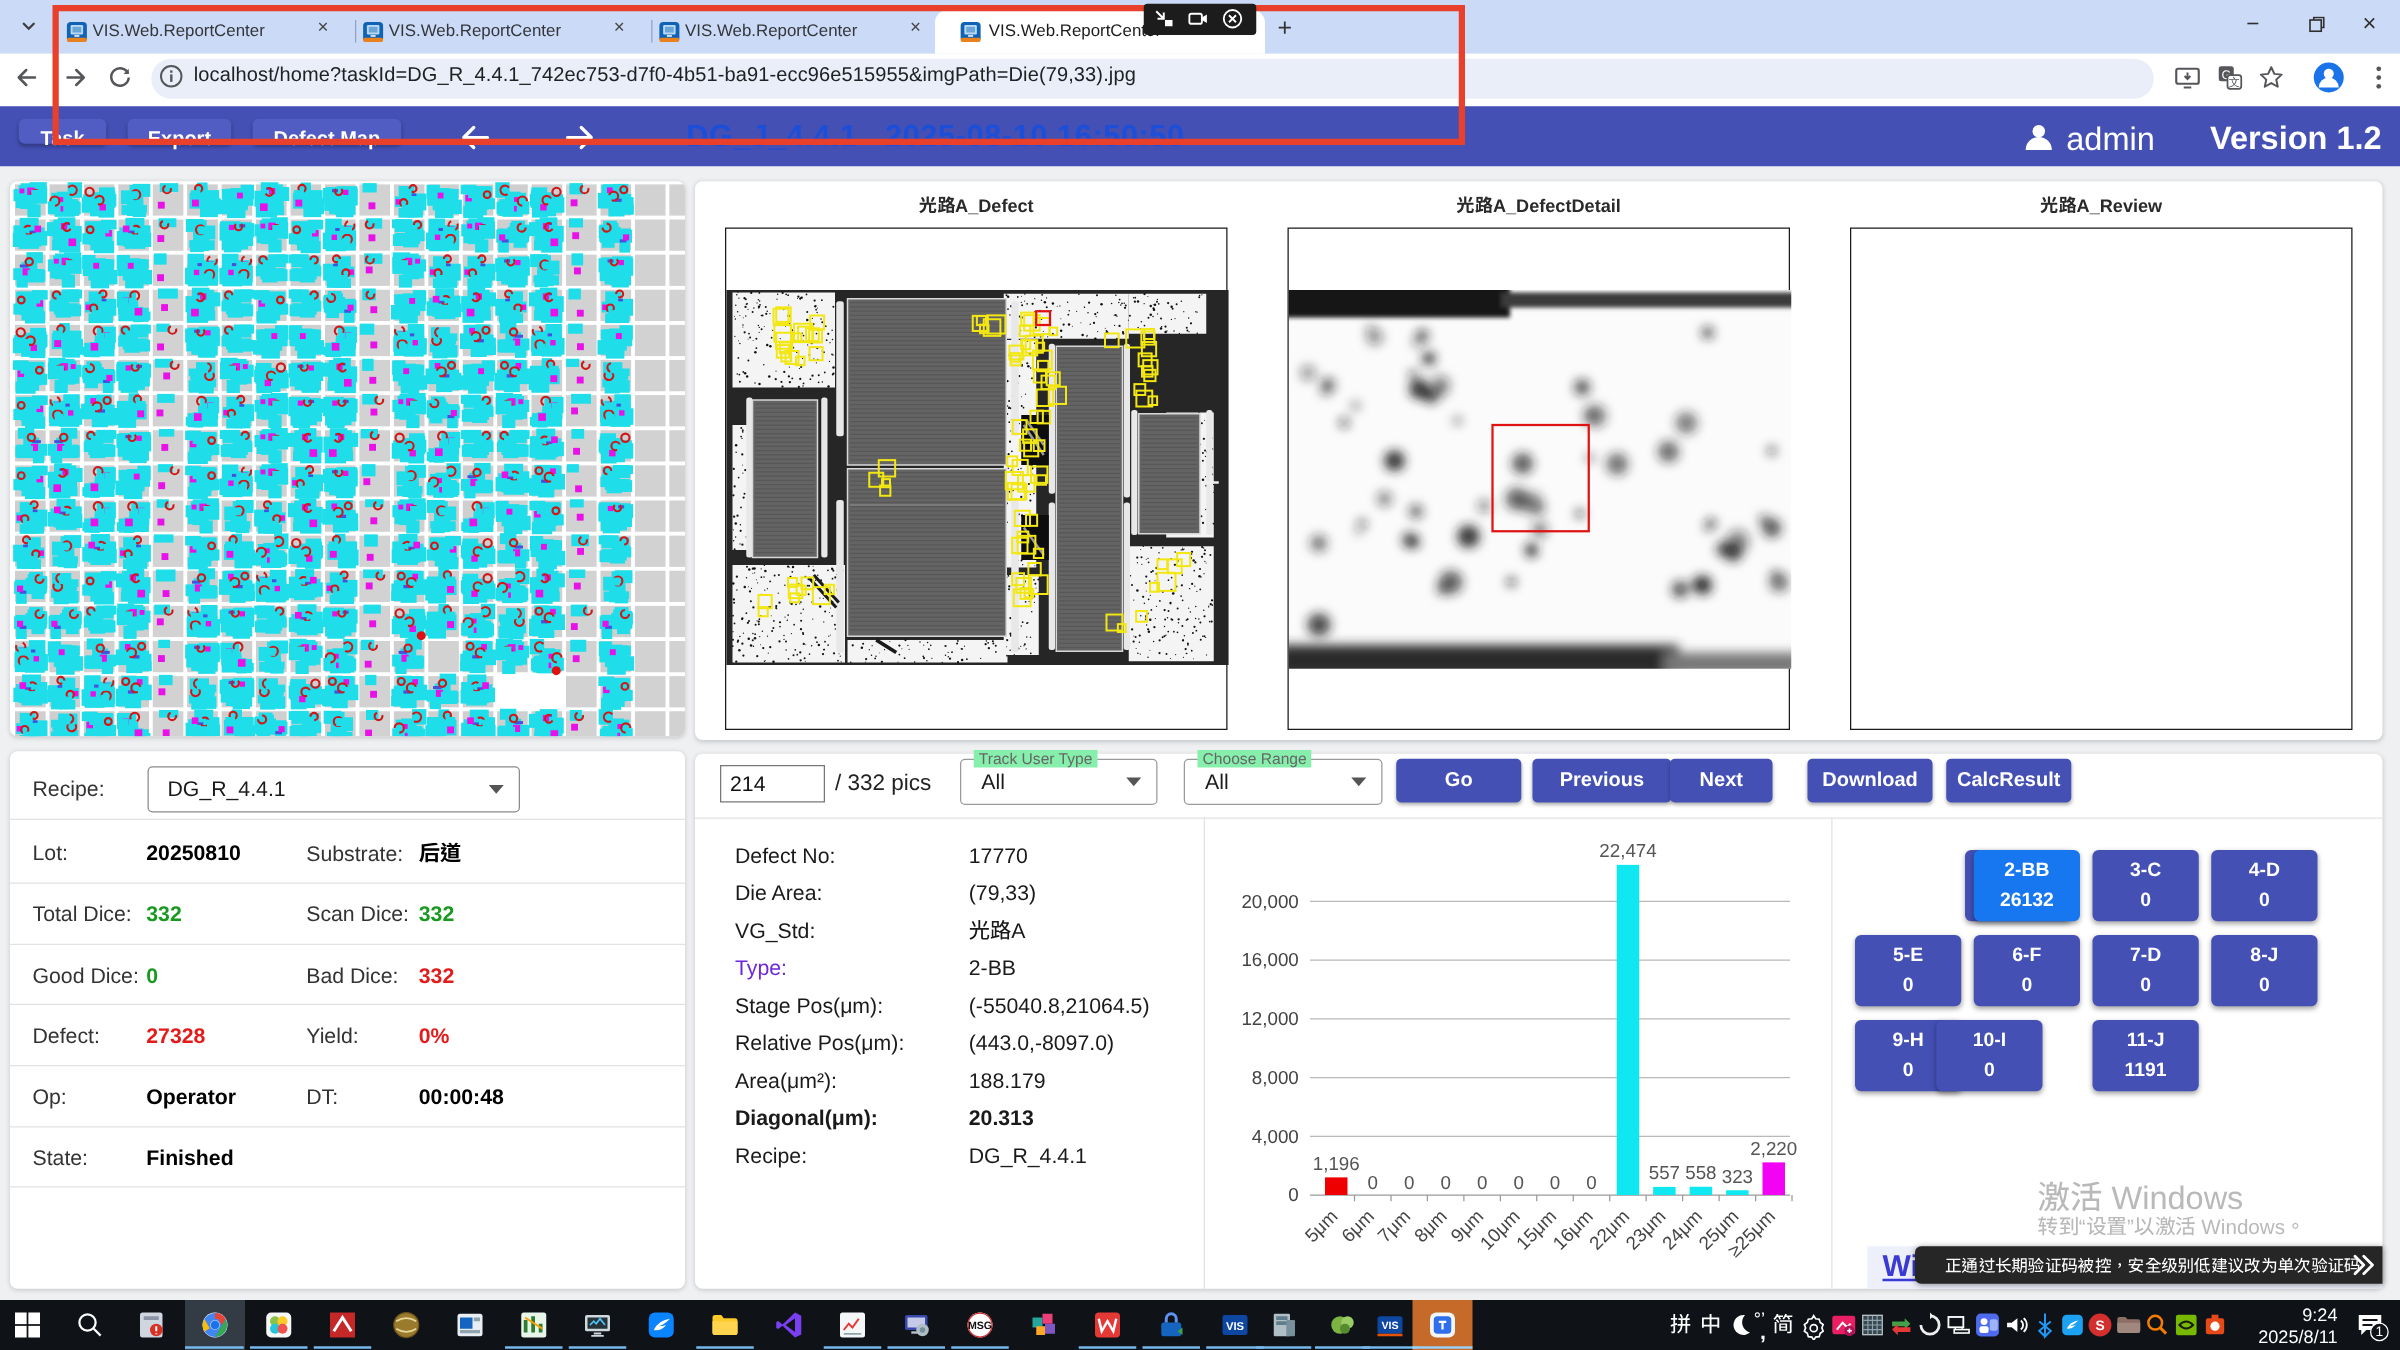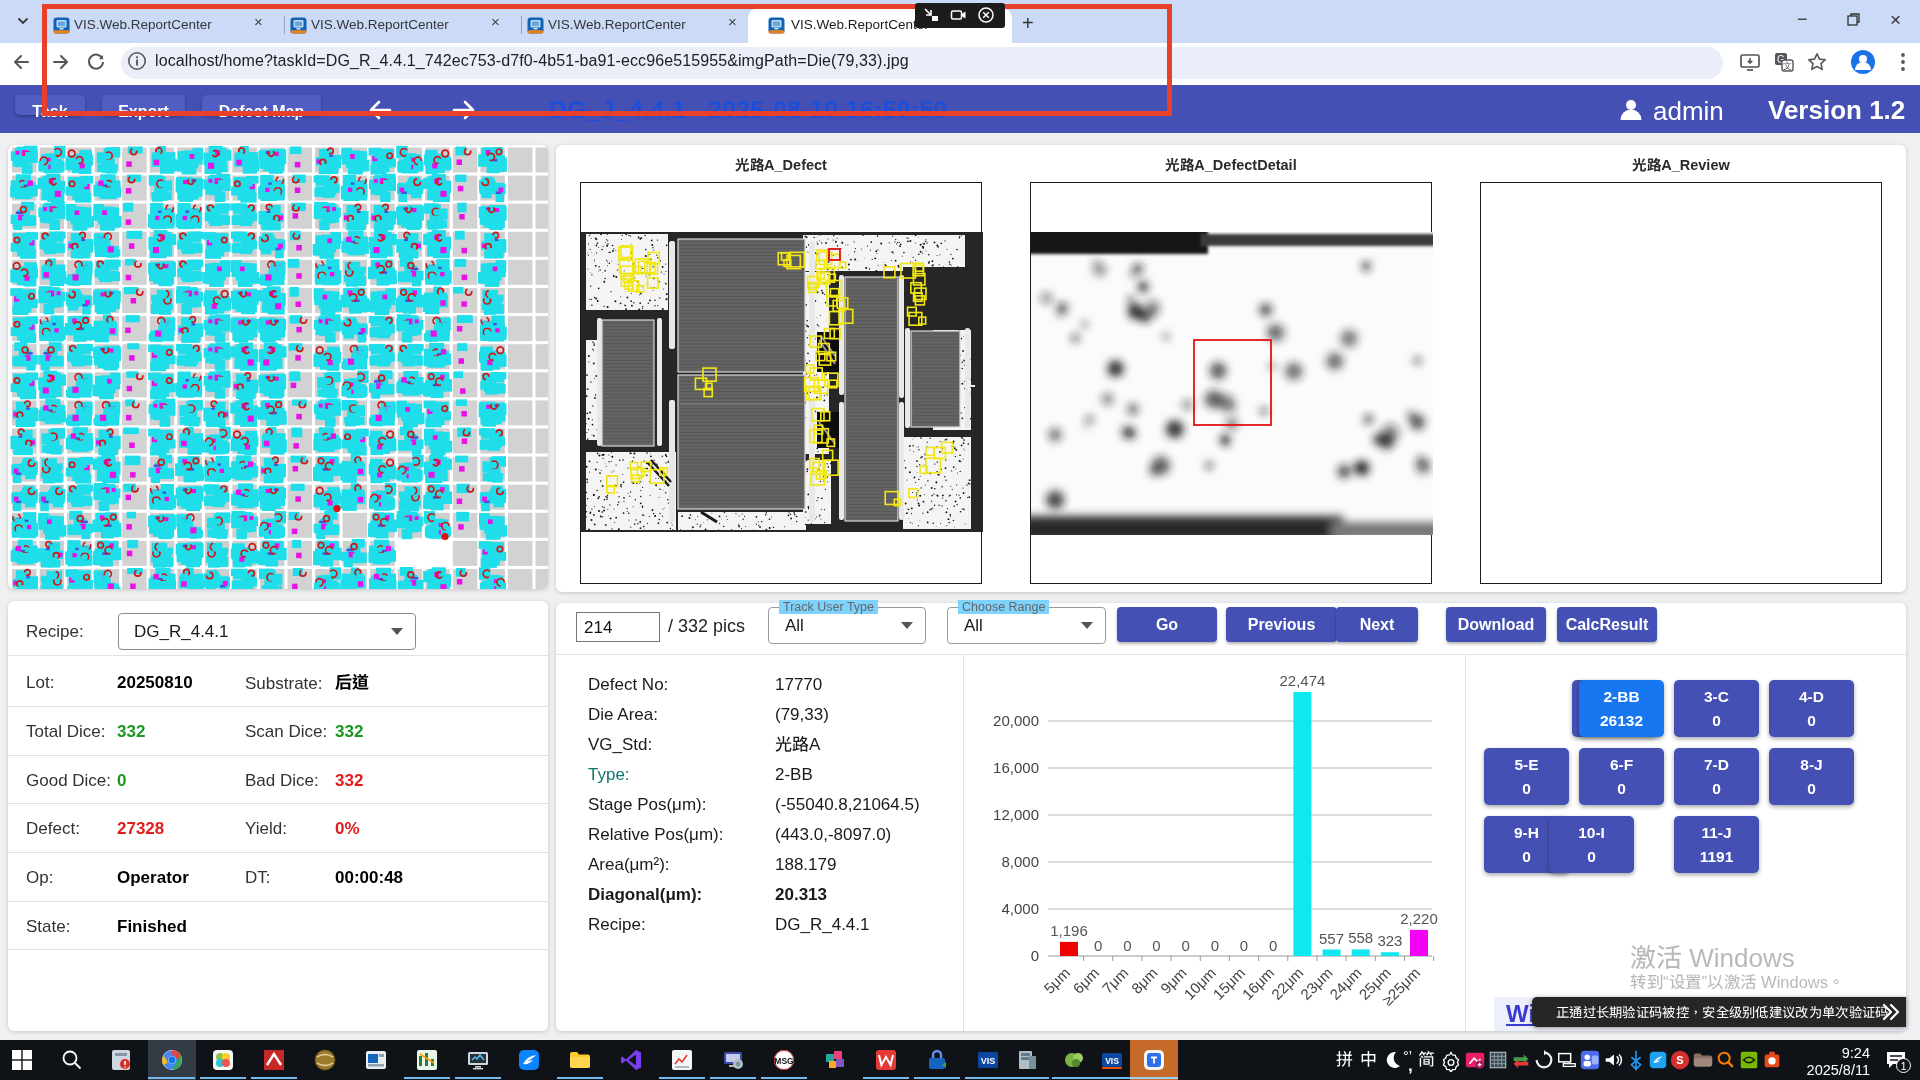--- a/index.html
+++ b/index.html
@@ -23,21 +23,21 @@
 
 .lab{color:#333;font-size:17px}
 .val{font-size:17px}
 .b{font-weight:bold}
 .green{color:#18991f;font-weight:bold}
 .red{color:#e31b1b;font-weight:bold}
 .hdiv{position:absolute;height:1px;background:#e2e2e2}
 .vdiv{position:absolute;width:1px;background:#e2e2e2}
 
 .fieldset{position:absolute;border:1px solid #9a9a9a;border-radius:4px;height:37px}
-.fieldset .lg{position:absolute;top:-8px;left:10px;background:#7dd3fc;padding:0 4px;font-size:12.5px;color:#666}
+.fieldset .lg{position:absolute;top:-8px;left:10px;background:#86efac;padding:0 4px;font-size:12.5px;color:#666}
 .fieldset .vv{position:absolute;left:16px;top:8px;font-size:17px;color:#1a1a1a}
 .fieldset .ar{position:absolute;right:12px;top:14px;width:0;height:0;border-left:6px solid transparent;border-right:6px solid transparent;border-top:7px solid #555}
 .pbtn{position:absolute;top:607px;height:35px;background:#4450b4;border-radius:4px;color:#fff;font-weight:bold;font-size:16px;text-align:center;box-shadow:0 2px 3px rgba(0,0,0,.3)}
 .pbtn span{line-height:35px}
 
 .tbtn{position:absolute;width:85px;height:57px;background:#4450b4;border-radius:5px;color:#fff;font-weight:bold;font-size:15.5px;text-align:center;box-shadow:0 2px 4px rgba(0,0,0,.35)}
 .tbtn div{line-height:24px;margin-top:5px}
 .tbtn div+div{margin-top:0}
 
 #taskbar{position:absolute;left:0;top:1040px;width:1920px;height:40px;background:#0f1318}
@@ -2460,21 +2460,21 @@
 <div class="abs " style="left:588px;top:675px;font-size:17px;color:#1a1a1a">Defect No:</div>
 <div class="abs " style="left:775px;top:675px;font-size:17px;color:#1a1a1a">17770</div>
 <div class="abs " style="left:588px;top:705px;font-size:17px;color:#1a1a1a">Die Area:</div>
 <div class="abs " style="left:775px;top:705px;font-size:17px;color:#1a1a1a">(79,33)</div>
 <div class="abs " style="left:588px;top:735px;font-size:17px;color:#1a1a1a">VG_Std:</div>
 <div class="abs " style="left:775px;top:735px;font-size:17px;color:#1a1a1a"><svg class="ck">
       <use href="#c5149"></use>
     </svg><svg class="ck">
       <use href="#c8DEF"></use>
     </svg>A</div>
-<div class="abs " style="left:588px;top:765px;font-size:17px;color:#0f766e">Type:</div>
+<div class="abs " style="left:588px;top:765px;font-size:17px;color:#6d28d9">Type:</div>
 <div class="abs " style="left:775px;top:765px;font-size:17px;color:#1a1a1a">2-BB</div>
 <div class="abs " style="left:588px;top:795px;font-size:17px;color:#1a1a1a">Stage Pos(μm):</div>
 <div class="abs " style="left:775px;top:795px;font-size:17px;color:#1a1a1a">(-55040.8,21064.5)</div>
 <div class="abs " style="left:588px;top:825px;font-size:17px;color:#1a1a1a">Relative Pos(μm):</div>
 <div class="abs " style="left:775px;top:825px;font-size:17px;color:#1a1a1a">(443.0,-8097.0)</div>
 <div class="abs " style="left:588px;top:855px;font-size:17px;color:#1a1a1a">Area(μm²):</div>
 <div class="abs " style="left:775px;top:855px;font-size:17px;color:#1a1a1a">188.179</div>
 <div class="abs b" style="left:588px;top:885px;font-size:17px;color:#1a1a1a">Diagonal(μm):</div>
 <div class="abs b" style="left:775px;top:885px;font-size:17px;color:#1a1a1a">20.313</div>
 <div class="abs " style="left:588px;top:915px;font-size:17px;color:#1a1a1a">Recipe:</div>

